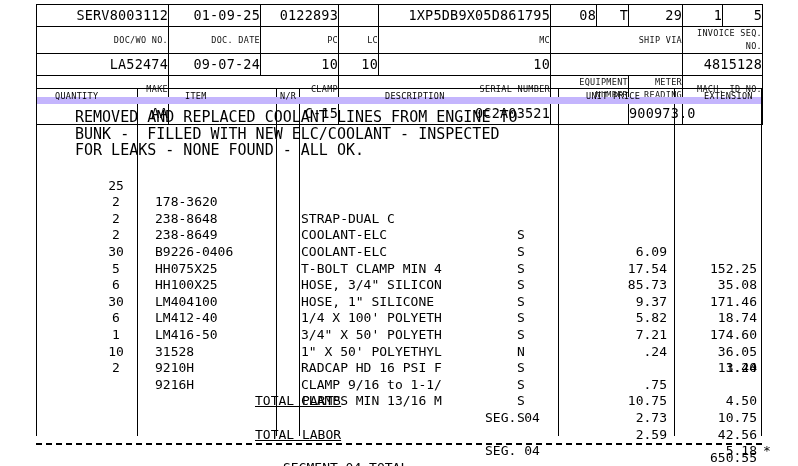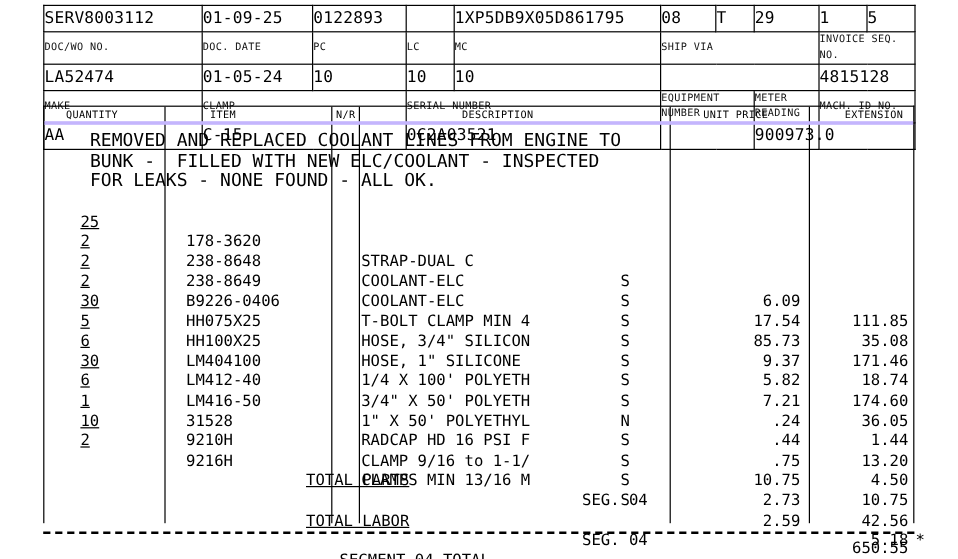--- a/index.html
+++ b/index.html
@@ -23,21 +23,21 @@
     position: absolute;
     left: 36px;
     top: 4px;
     width: 726px;
     border-collapse: collapse;
     table-layout: fixed;
   }
   .hdr td {
     border: 1px solid #000;
     padding: 0;
-    text-align: left;
+    text-align: right;
     vertical-align: middle;
     font-family: "DejaVu Sans Mono", monospace;
   }
   .lbl {
     font-size: 8.5px;
     letter-spacing: .3px;
     height: 13px;
     line-height: 13px;
     color: #111;
   }
@@ -65,21 +65,21 @@
     width: 0;
     border-left: 1px solid #000;
     height: 100%;
   }
   .colhdr-row {
     position: absolute;
     left: 0;
     top: 0;
     width: 100%;
     height: 15px;
-    border-bottom: 3px solid #c4b5fd;
+    border-bottom: 7px solid #c4b5fd;
     box-sizing: border-box;
   }
   .colhdr {
     position: absolute;
     top: 1px;
     font-size: 8.5px;
     line-height: 13px;
     letter-spacing: .3px;
     white-space: nowrap;
   }
@@ -99,21 +99,21 @@
     white-space: pre;
     font-size: 15px;
     line-height: 16.6px;
   }
   .row {
     position: absolute;
     left: 0;
     width: 100%;
     height: 16.6px;
   }
-  .c-qty  { position:absolute; left: 30px;  width: 70px;  text-align: left; text-decoration: underline; }
+  .c-qty  { position:absolute; left: 44px;  width: 70px;  text-align: center; }
   .c-item { position:absolute; left: 118px; }
   .c-desc { position:absolute; left: 264px; text-align: right; }
   .c-nr   { position:absolute; left: 480px; }
   .c-price{ position:absolute; left: 540px; width: 90px; text-align: right; }
   .c-ext  { position:absolute; left: 650px; width: 70px; text-align: right; }
 
   .tot-label { position:absolute; left: 218px; text-decoration: underline; }
   .tot-seg   { position:absolute; left: 448px; }
   .tot-ext   { position:absolute; left: 640px; width: 80px; text-align: right; margin-top: 23px; }
   .tot-flag  { position:absolute; left: 726px; }
@@ -161,21 +161,21 @@
       <td class="lbl">DOC/WO NO.</td>
       <td class="lbl">DOC. DATE</td>
       <td class="lbl">PC</td>
       <td class="lbl">LC</td>
       <td class="lbl">MC</td>
       <td class="lbl" colspan="3">SHIP VIA</td>
       <td class="lbl" colspan="2">INVOICE SEQ. NO.</td>
     </tr>
     <tr>
       <td class="val">LA52474</td>
-      <td class="val">01-05-24</td>
+      <td class="val">09-07-24</td>
       <td class="val">10</td>
       <td class="val">10</td>
       <td class="val">10</td>
       <td class="val" colspan="3"></td>
       <td class="val" colspan="2">4815128</td>
     </tr>
     <tr>
       <td class="lbl">MAKE</td>
       <td class="lbl" colspan="2">CLAMP</td>
       <td class="lbl" colspan="2">SERIAL NUMBER</td>
@@ -197,41 +197,41 @@
   <div class="bodybox">
 
     <div class="colrule" style="left:100px"></div>
     <div class="colrule" style="left:239px"></div>
     <div class="colrule" style="left:262px"></div>
     <div class="colrule" style="left:521px"></div>
     <div class="colrule" style="left:637px"></div>
 
     <div class="colhdr-row">
       <span class="colhdr" style="left:18px">QUANTITY</span>
-      <span class="colhdr" style="left:138px">ITEM</span>
+      <span class="colhdr" style="left:148px">ITEM</span>
       <span class="colhdr" style="left:243px">N/R</span>
       <span class="colhdr" style="left:348px">DESCRIPTION</span>
       <span class="colhdr" style="left:549px">UNIT PRICE</span>
       <span class="colhdr" style="left:667px">EXTENSION</span>
     </div>
 
     <div class="lines">
       
       <div class="note" style="top:4px">REMOVED AND REPLACED COOLANT LINES FROM ENGINE TO</div>
       <div class="note" style="top:20.6px">BUNK -  FILLED WITH NEW ELC/COOLANT - INSPECTED</div>
       <div class="note" style="top:37.2px">FOR LEAKS - NONE FOUND - ALL OK.</div>
 
       
       <div class="row" style="top:56px">
         <span class="c-qty">25</span>
         <span class="c-item">178-3620</span>
         <span class="c-desc">STRAP-DUAL C</span>
         <span class="c-nr">S</span>
         <span class="c-price">6.09</span>
-        <span class="c-ext">111.85</span>
+        <span class="c-ext">152.25</span>
       </div>
       <div class="row" style="top:72.6px">
         <span class="c-qty">2</span>
         <span class="c-item">238-8648</span>
         <span class="c-desc">COOLANT-ELC</span>
         <span class="c-nr">S</span>
         <span class="c-price">17.54</span>
         <span class="c-ext">35.08</span>
       </div>
       <div class="row" style="top:89.2px">
@@ -272,21 +272,20 @@
         <span class="c-desc">1/4 X 100' POLYETH</span>
         <span class="c-nr">S</span>
         <span class="c-price">.24</span>
         <span class="c-ext">1.44</span>
       </div>
       <div class="row" style="top:172.2px">
         <span class="c-qty">30</span>
         <span class="c-item">LM412-40</span>
         <span class="c-desc">3/4" X 50' POLYETH</span>
         <span class="c-nr">N</span>
-        <span class="c-price">.44</span>
         <span class="c-ext">13.20</span>
       </div>
       <div class="row" style="top:188.8px">
         <span class="c-qty">6</span>
         <span class="c-item">LM416-50</span>
         <span class="c-desc">1" X 50' POLYETHYL</span>
         <span class="c-nr">S</span>
         <span class="c-price">.75</span>
         <span class="c-ext">4.50</span>
       </div>

